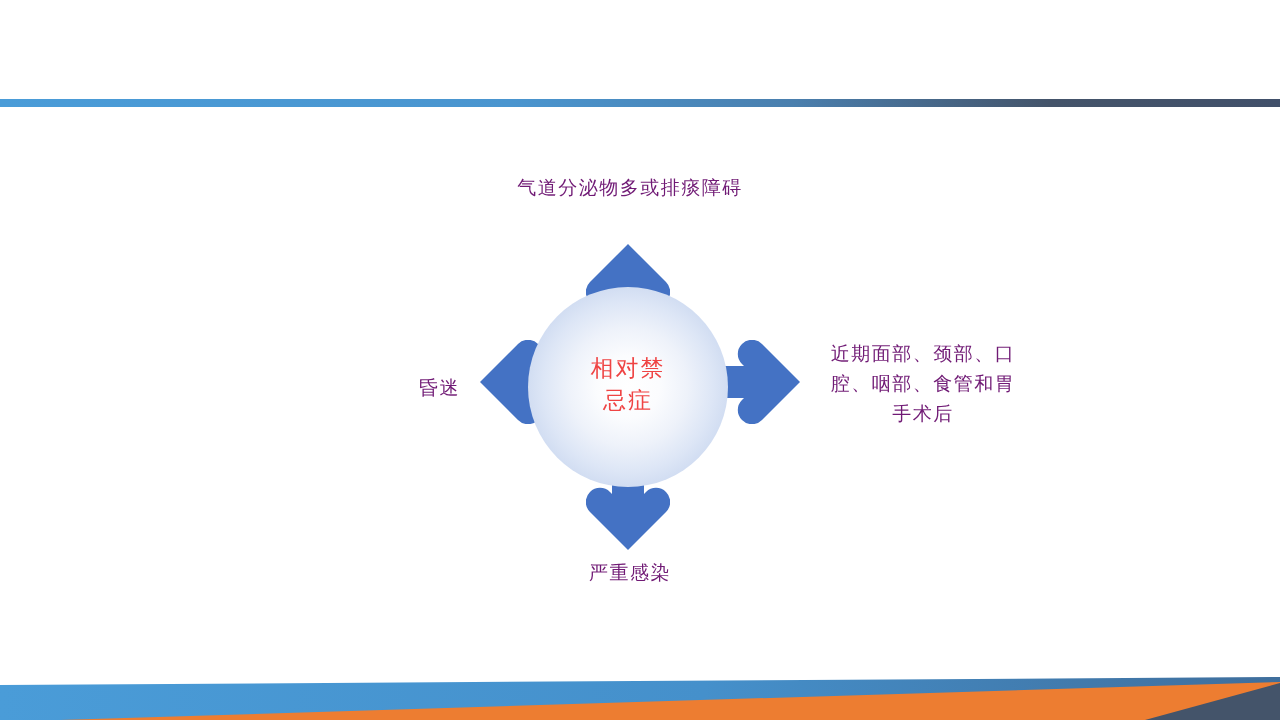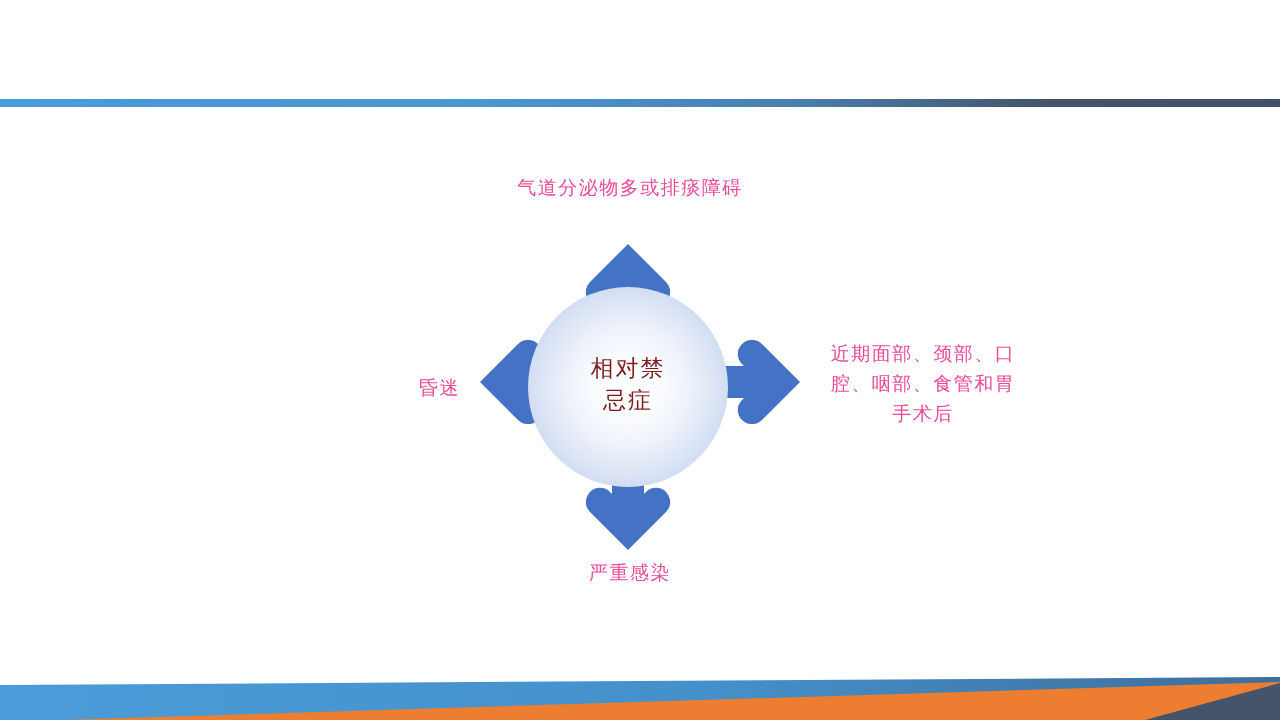--- a/index.html
+++ b/index.html
@@ -69,39 +69,39 @@
 
   .center-label {
     position: absolute;
     left: 548px;
     top: 352px;
     width: 160px;
     text-align: center;
     font-size: 23px;
     line-height: 32px;
     letter-spacing: 2px;
-    color: #7f1d1d;
+    color: #ef4444;
     font-family: "DejaVu Sans", "Liberation Sans", sans-serif;
     white-space: pre-line;
   }
 
   .arrow {
     position: absolute;
   }
   .arrow svg { display: block; }
 
   .arrow-up    { left: 586px; top: 242px; }
   .arrow-down  { left: 586px; top: 444px; }
   .arrow-left  { left: 478px; top: 340px; }
   .arrow-right { left: 694px; top: 340px; }
 
   
   .node-label {
     position: absolute;
-    color: #ec4899;
+    color: #701a75;
     font-size: 19px;
     line-height: 30px;
     letter-spacing: 1.5px;
     font-family: "DejaVu Serif", "Liberation Serif", serif;
     white-space: pre-line;
   }
   .label-top {
     left: 430px;
     top: 172px;
     width: 400px;

